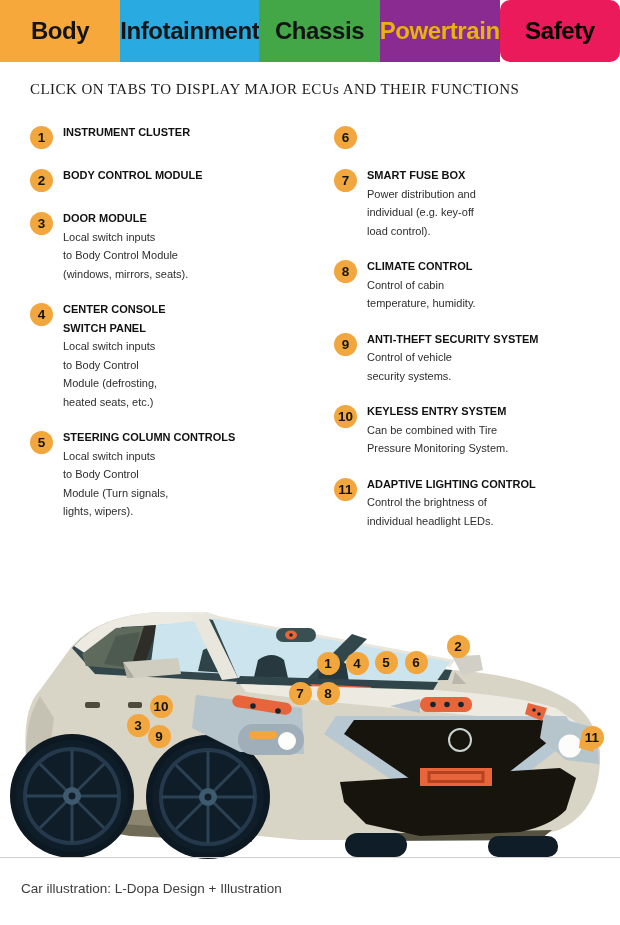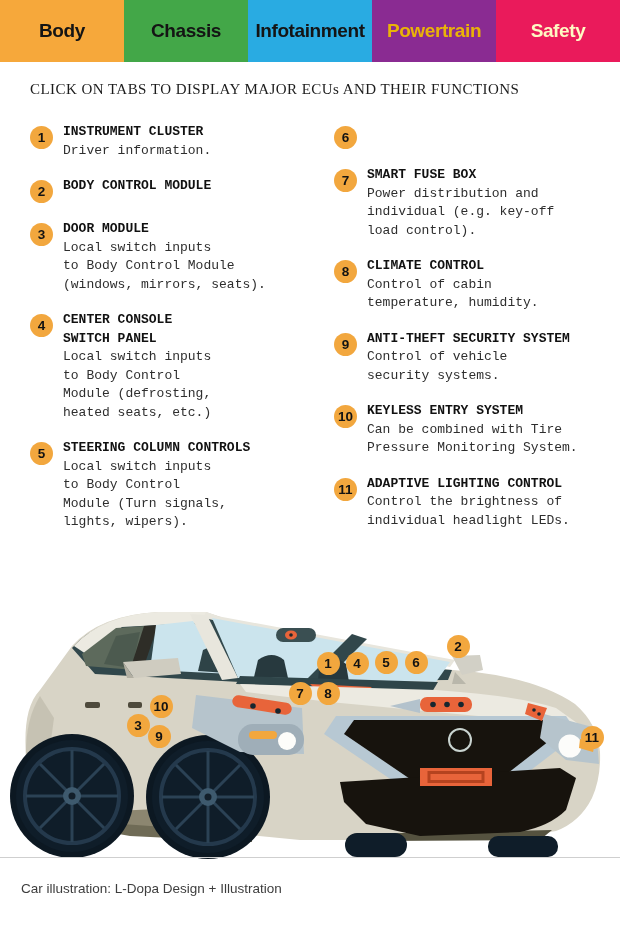--- a/index.html
+++ b/index.html
@@ -1,65 +1,65 @@
 <!DOCTYPE html>
 <html style="--marker: #F2A73E;"><head>
 <meta charset="utf-8">
 <style>
   html,body{margin:0;padding:0;background:#ffffff;}
   .page{position:relative;width:620px;height:925px;background:#fff;overflow:hidden;
         font-family:"Liberation Sans",sans-serif;}
   
   .tabs{position:absolute;top:0;left:0;width:620px;height:62px;display:flex;}
   .tab{flex:1 1 0;display:flex;align-items:center;justify-content:center;
-       font-weight:bold;font-size:19px;letter-spacing:-0.4px;cursor:pointer;user-select:none;}
+       font-weight:bold;font-size:24px;letter-spacing:-0.4px;cursor:pointer;user-select:none;}
   
   .instruction{position:absolute;top:81px;left:30px;font-size:15px;letter-spacing:.45px;
                color:#1c1c1c;font-family:Liberation Serif, serif;}
   
   .columns{position:absolute;top:123px;left:0;width:620px;}
   .col{position:absolute;top:0;}
   #col-left{left:30px;width:296px;}
   #col-right{left:334px;width:282px;}
   .item{display:flex;gap:10px;margin-bottom:17px;}
   .num{flex:none;width:23px;height:23px;margin-top:3px;border-radius:50%;
        background:var(--marker,#F2A73E);color:#131313;font-weight:bold;font-size:13.5px;
        display:flex;align-items:center;justify-content:center;}
-  .itext{font-family:Liberation Mono, monospace;font-size:13px;line-height:18.5px;
+  .itext{font-family:Liberation Sans, sans-serif;font-size:11px;line-height:18.5px;
          color:#2e2e2e;white-space:pre-line;}
   .ititle{font-weight:bold;color:#111;}
   
   .car-area{position:absolute;top:600px;left:0;width:620px;height:270px;}
   .car-area svg{position:absolute;top:0;left:0;}
   .marker{position:absolute;width:23px;height:23px;border-radius:50%;
           background:var(--marker,#F2A73E);color:#131313;font-weight:bold;font-size:13.5px;
           display:flex;align-items:center;justify-content:center;}
   .divider{position:absolute;top:857px;left:0;width:620px;height:1px;background:#cfcfcf;}
   .credit{position:absolute;top:881px;left:21px;font-size:13.5px;color:#3d3d3d;}
 </style>
 </head>
 <body>
 
 <div class="page">
 
   <div class="tabs" id="tabs">
       <div class="tab" style="background: rgb(246, 168, 59); color: rgb(20, 20, 20);">Body</div>
+      <div class="tab" style="background: rgb(41, 171, 226); color: rgb(20, 20, 20);">Infotainment</div>
       <div class="tab" style="background: rgb(67, 167, 72); color: rgb(20, 20, 20);">Chassis</div>
-      <div class="tab" style="background: rgb(41, 171, 226); color: rgb(20, 20, 20);">Infotainment</div>
       <div class="tab" style="background: rgb(138, 43, 146); color: #eab308;">Powertrain</div>
-      <div class="tab" style="background: rgb(234, 26, 91); color: #fef9c3;">Safety</div>
+      <div class="tab" style="background: rgb(234, 26, 91); color: #000000; border-radius: 10px;">Safety</div>
     </div>
 
   <div class="instruction">CLICK ON TABS TO DISPLAY MAJOR ECUs AND THEIR FUNCTIONS</div>
 
   <div class="columns">
     <div class="col" id="col-left">
         <div class="item">
           <div class="num">1</div>
-          <div class="itext"><div class="ititle">INSTRUMENT CLUSTER</div><div class="idesc">Driver information.</div></div>
+          <div class="itext"><div class="ititle">INSTRUMENT CLUSTER</div></div>
         </div>
         <div class="item">
           <div class="num">2</div>
           <div class="itext"><div class="ititle">BODY CONTROL MODULE</div></div>
         </div>
         <div class="item">
           <div class="num">3</div>
           <div class="itext"><div class="ititle">DOOR MODULE</div><div class="idesc">Local switch inputs
 to Body Control Module
 (windows, mirrors, seats).</div></div>

